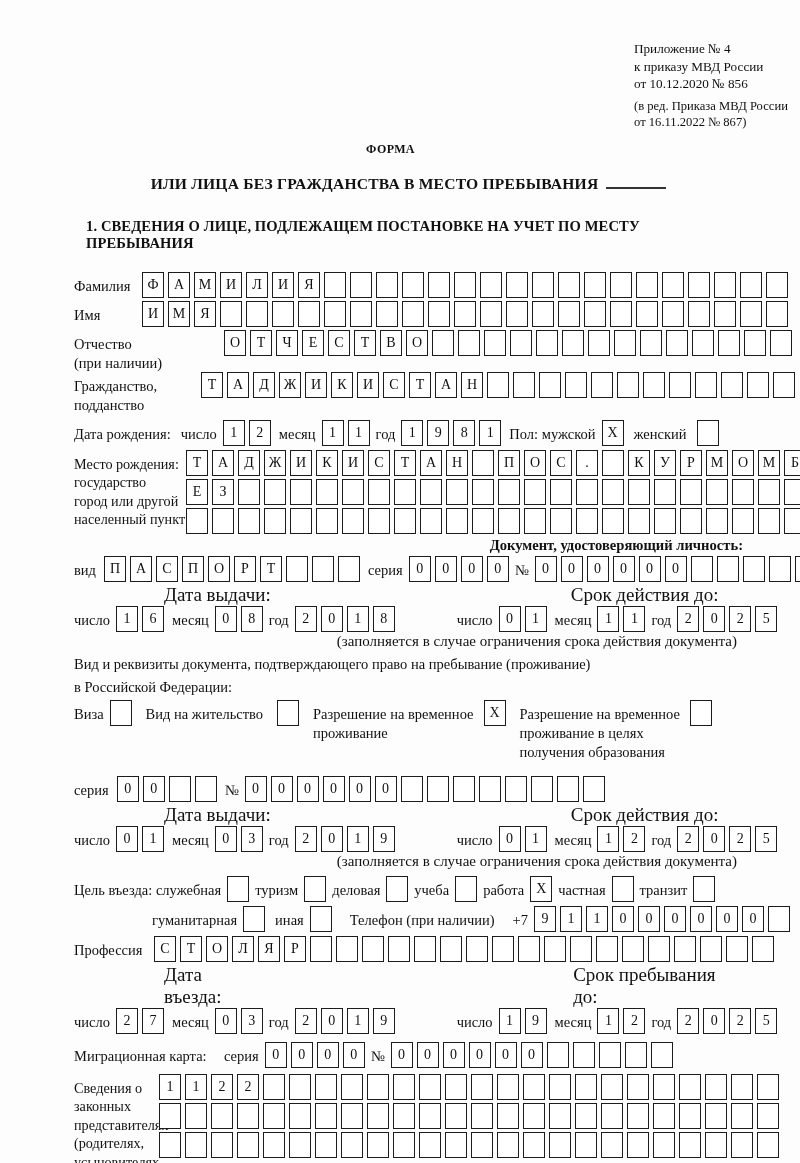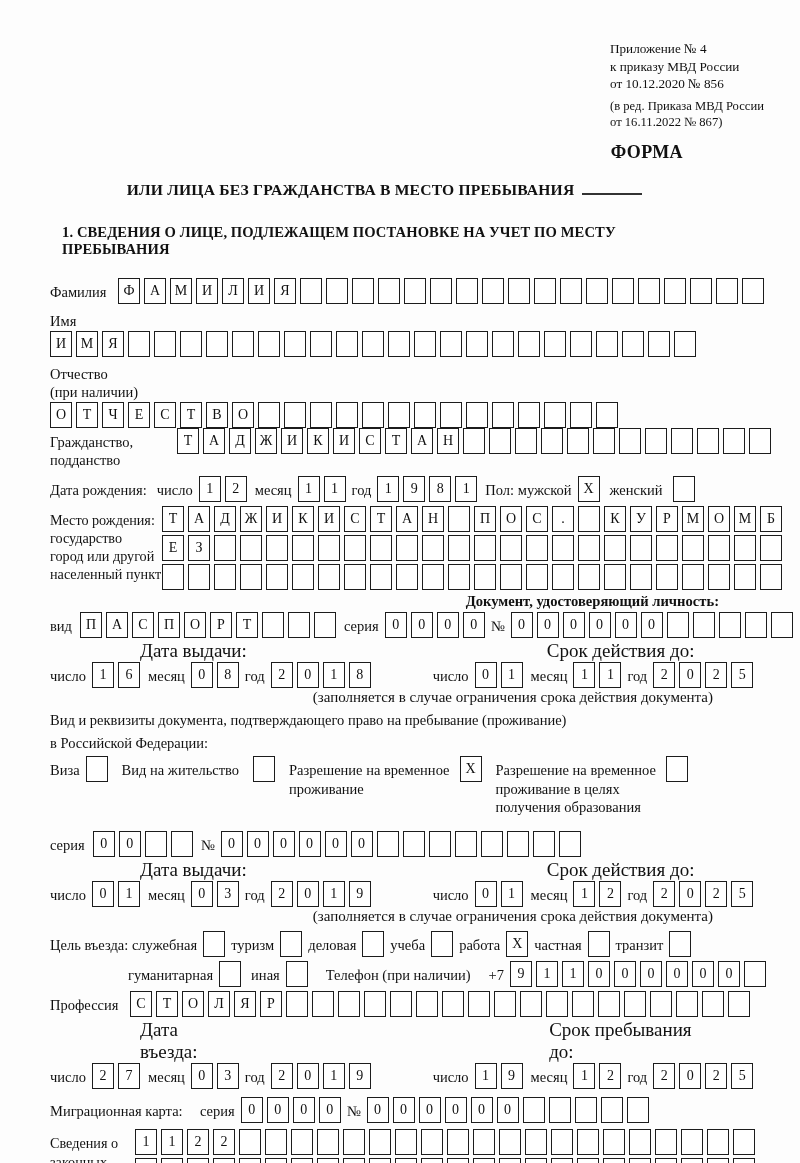--- a/index.html
+++ b/index.html
@@ -1,33 +1,33 @@
 <!DOCTYPE html>
 <html><head>
 <meta charset="utf-8">
 <style>
   html,body{margin:0;padding:0;}
   body{width:800px;height:1163px;background:#fdfdfd;color:#111;
        font-family:"Liberation Serif","DejaVu Serif",serif;overflow:hidden;}
-  .page{box-sizing:border-box;width:723px;height:1163px;padding:40px 4px 0 50px;}
+  .page{box-sizing:border-box;width:723px;height:1163px;padding:40px 4px 0 50px;margin-left:24px;}
   .hdr-block{margin-left:560px;width:186px;font-size:13.2px;line-height:1.33;}
   .hdr-amend{margin-top:5px;font-size:12.6px;line-height:1.3;}
-  .form-label{text-align:right;padding-right:36px;font-weight:bold;font-size:18px;margin-top:12px;letter-spacing:.4px;}
+  .form-label{text-align:center;padding-right:36px;font-weight:bold;font-size:12px;margin-top:12px;letter-spacing:.4px;}
   .title{text-align:center;font-weight:bold;font-size:15.6px;margin-top:16px;line-height:1.45;letter-spacing:.2px;}
   .blank{display:inline-block;width:60px;border-bottom:2px solid #333;height:.9em;margin-left:8px;}
   .sec-heading{font-weight:bold;font-size:14.6px;margin-top:22px;margin-left:12px;letter-spacing:.1px;}
   .row{display:flex;align-items:flex-start;font-size:14.5px;line-height:1.28;}
   .lbl{flex:none;padding-top:5px;}
   .lblcol{flex:none;padding-top:5px;display:flex;flex-direction:column;}
   .cells{display:flex;gap:4px;flex:none;flex-wrap:nowrap;}
   .cell{box-sizing:border-box;width:22px;height:26px;border:1.5px solid #1c1c1c;background:#fff;
         display:flex;align-items:center;justify-content:center;font-size:14px;flex:none;}
   .stack{display:flex;flex-direction:column;gap:3px;}
   .g6{margin-left:6px;} .g8{margin-left:8px;} .g10{margin-left:10px;} .g14{margin-left:14px;} .g18{margin-left:18px;}
-  .mt2{margin-top:2px;} .mt3{margin-top:3px;flex-direction:column;} .mt4{margin-top:4px;} .mt6{margin-top:6px;}
+  .mt2{margin-top:2px;} .mt3{margin-top:3px;} .mt4{margin-top:4px;} .mt6{margin-top:6px;}
   .mt8{margin-top:8px;} .mt14{margin-top:14px;} .mt20{margin-top:20px;}
   .lab-68{width:68px;font-family:Liberation Serif, serif;} .lab-patr{width:150px;} .lab-cit{width:127px;} .lab-bp{width:112px;font-size:14.2px;}
   .lab-mig{width:142px;} .lab-rep{width:85px;font-size:14.2px;line-height:1.3;}
   .center-b{font-weight:bold;font-size:14.6px;text-align:right;margin-top:3px;}
   .dates-hdr{display:flex;font-size:19px;margin-top:2px;}
   .note{font-size:15px;text-align:right;padding-right:6px;margin-top:1px;}
   .para{font-size:14.5px;margin-top:6px;}
   .optlab{text-align:left;line-height:1.3;}
   .rep-note{font-size:12.6px;text-align:center;margin-top:4px;width:648px;}
 </style>

